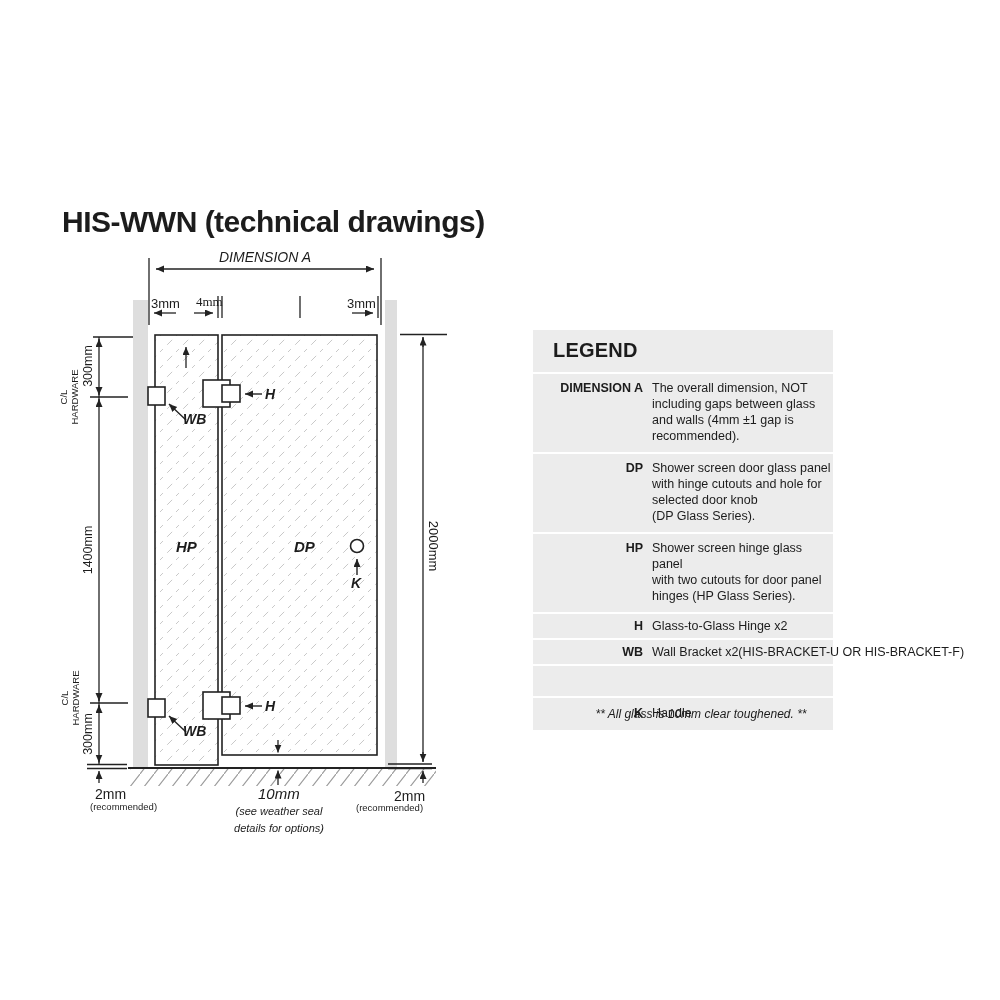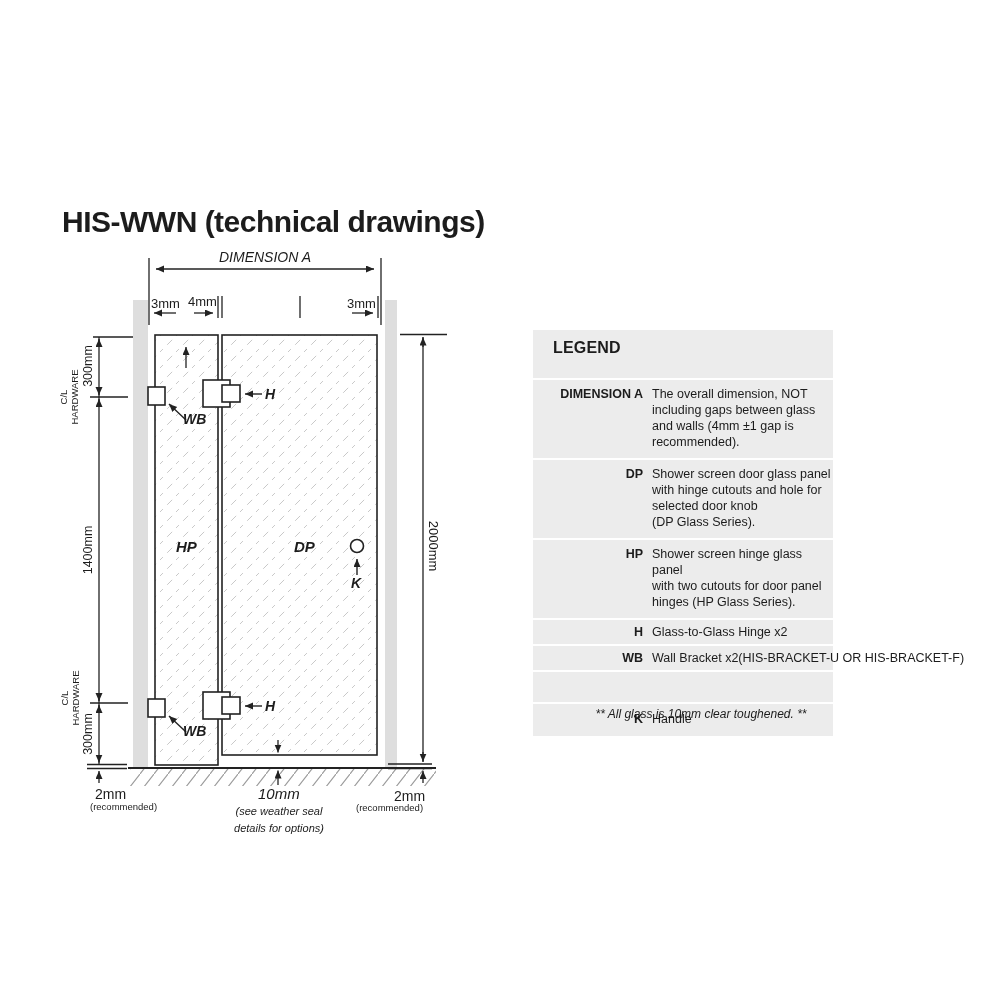--- a/index.html
+++ b/index.html
@@ -11,21 +11,21 @@
   .title { font-size:30px; font-weight:bold; letter-spacing:-0.5px;margin-top:19px; }
   .ital { font-style:italic; }
   .boldital { font-style:italic; font-weight:bold; }
   .rot { transform:translate(-50%,-50%) rotate(-90deg); text-align:center; white-space:pre-line; }
   .rotcw { transform:translate(-50%,-50%) rotate(90deg); text-align:center; white-space:pre-line; }
   .pre { white-space:pre-line; }
   .ctr { text-align:center; }
 
   
   .legend { position:absolute; left:533px; top:330px; width:300px; background:var(--c-legend_bg,#ececec); }
-  .legend-title { font-size:16px; font-weight:bold; padding:9px 0 21px 20px; letter-spacing:0.2px; }
+  .legend-title { font-size:20px; font-weight:bold; padding:9px 0 10px 20px; letter-spacing:0.2px; }
   .lrow { display:flex; border-top:2px solid #fff; align-items:flex-start; }
   .lterm { width:110px; text-align:right; font-weight:bold; font-size:12.5px; padding-right:9px; flex:none; line-height:16px; }
   .ldesc { font-size:12.5px; line-height:16px; white-space:pre-line; width:181px; }
   .rw-lg { padding:6px 0 8px; }
   .rw-sm { padding:4px 0 4px; }
   .rw-empty { min-height:22px; }
   .rw-last { padding:7px 0 9px; }
   .nowrap { white-space:nowrap; }
   .footnote { position:absolute; left:533px; top:707px; width:336px; text-align:center; font-size:12px; font-style:italic; }
 </style>
@@ -126,21 +126,21 @@
       <line x1="357" y1="575" x2="357" y2="559" marker-end="url(#ah)"></line>
     </g>
 
     <circle cx="357" cy="546" r="6.5" fill="#ffffff" stroke="var(--c-line,#222)" stroke-width="1.6"></circle>
   </svg>
 
   <div class="lbl title" style="left:62px; top:186px;">HIS-WWN (technical drawings)</div>
 
   <div class="lbl ital" style="left:219px; top:249px; font-size:14px;">DIMENSION A</div>
   <div class="lbl" style="left:151px; top:296px; font-size:13px;">3mm</div>
-  <div class="lbl" style="left:188px; top:294px; font-size:13px;">4mm</div>
+  <div class="lbl" style="left:196px; top:294px; font-size:13px;font-family:Liberation Serif, serif;">4mm</div>
   <div class="lbl" style="left:347px; top:296px; font-size:13px;">3mm</div>
 
   <div class="lbl rot" style="left:69px; top:397px; font-size:9.5px; line-height:11px;">C/L
 HARDWARE</div>
   <div class="lbl rot" style="left:88px; top:366px; font-size:12.5px;">300mm</div>
   <div class="lbl rot" style="left:88px; top:550px; font-size:12.5px;">1400mm</div>
   <div class="lbl rot" style="left:70px; top:698px; font-size:9.5px; line-height:11px;">C/L
 HARDWARE</div>
   <div class="lbl rot" style="left:88px; top:734px; font-size:12.5px;">300mm</div>
   <div class="lbl rotcw" style="left:433px; top:546px; font-size:13px;">2000mm</div>

